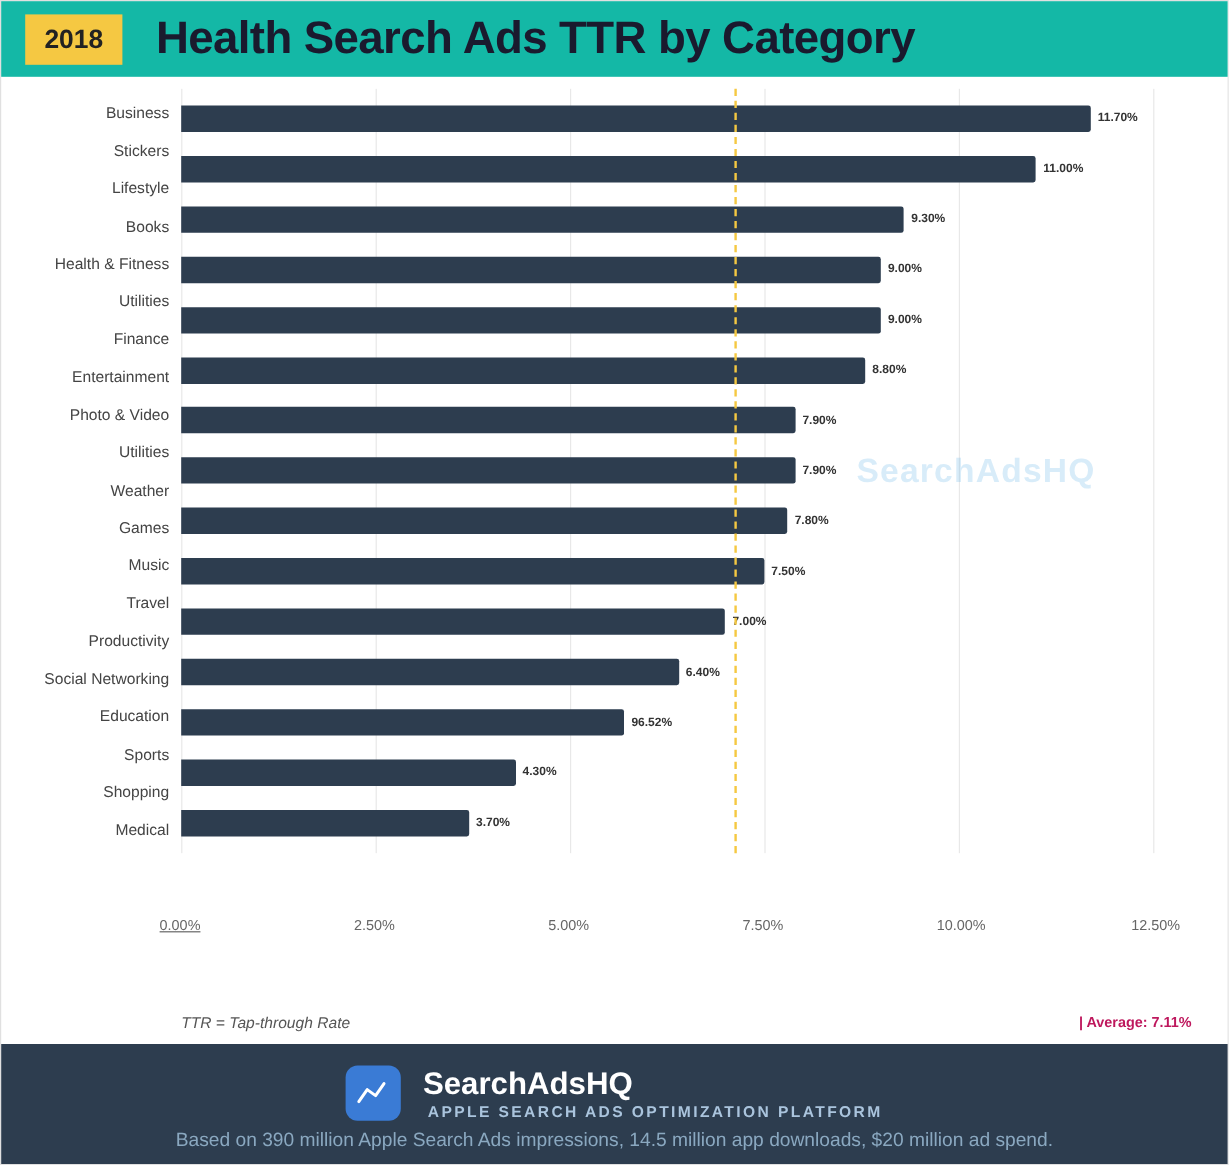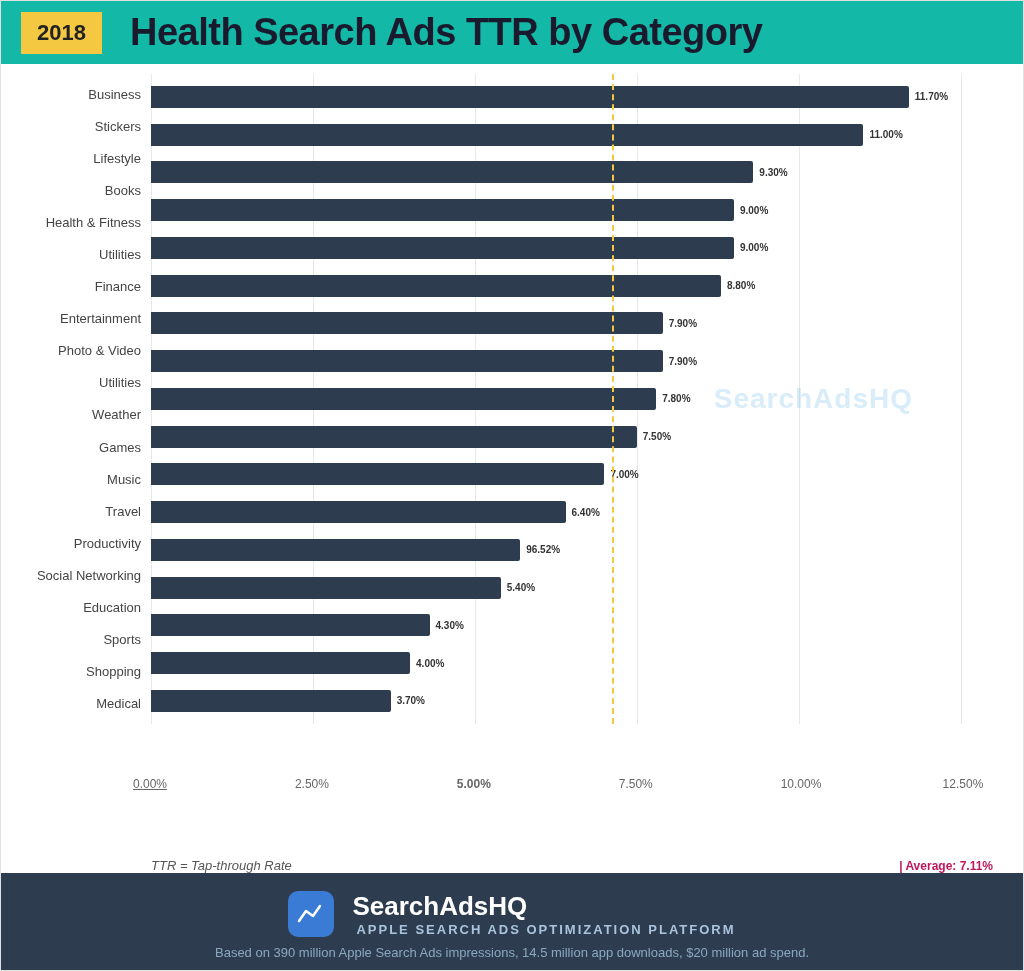--- a/index.html
+++ b/index.html
@@ -168,22 +168,23 @@
       pointer-events: none;
       z-index: 1;
       letter-spacing: 1px;
     }
 
     
     .chart-notes {
       margin-left: 130px;
       margin-top: 14px;
       display: flex;
-      align-items: center;
+      align-items: flex-start;
       justify-content: space-between;
+      padding-bottom: 10px;
     }
     .ttr-note {
       font-size: 13px;
       color: #555;
       font-style: italic;
     }
     .avg-note {
       font-size: 12px;
       color: #be185d;
       font-weight: bold;
@@ -222,21 +223,21 @@
       color: #fff;
     }
     .footer-tagline {
       font-size: 13px;
       color: #aac4dd;
       letter-spacing: 2px;
       margin-left: 4px;
       font-weight: 600;
     }
     .footer-disclaimer {
-      font-size: 13px;
+      font-size: 16px;
       color: #8aa8c0;
       text-align: center;
     }
   </style>
 </head>
 <body>
 
 <div class="outer">
 
   <div class="header">
@@ -332,42 +333,34 @@
             </div>
             <div class="bar-row">
               <div class="bar" style="width: 49.2308%;"></div>
               <div class="bar-label">6.40%</div>
             </div>
             <div class="bar-row">
               <div class="bar" style="width: 43.8462%;"></div>
               <div class="bar-label">96.52%</div>
             </div>
             <div class="bar-row">
-              <div class="bar" style="width: 41.5385%;"></div>
-              <div class="bar-label">5.40%</div>
-            </div>
-            <div class="bar-row">
               <div class="bar" style="width: 33.0769%;"></div>
               <div class="bar-label">4.30%</div>
-            </div>
-            <div class="bar-row">
-              <div class="bar" style="width: 30.7692%;"></div>
-              <div class="bar-label">4.00%</div>
             </div>
             <div class="bar-row">
               <div class="bar" style="width: 28.4615%;"></div>
               <div class="bar-label">3.70%</div>
             </div>
           </div>
       </div>
 
       <div class="x-axis" id="x-axis" style="position: relative; height: 20px;">
           <div class="x-tick" style="position: absolute; left: calc(0% - 18px); text-decoration: underline;">0.00%</div>
           <div class="x-tick" style="position: absolute; left: calc(19.2308% - 18px);">2.50%</div>
-          <div class="x-tick" style="position: absolute; left: calc(38.4615% - 18px); font-weight: bold;">5.00%</div>
+          <div class="x-tick" style="position: absolute; left: calc(38.4615% - 18px);">5.00%</div>
           <div class="x-tick" style="position: absolute; left: calc(57.6923% - 18px);">7.50%</div>
           <div class="x-tick" style="position: absolute; left: calc(76.9231% - 18px);">10.00%</div>
           <div class="x-tick" style="position: absolute; left: calc(96.1538% - 18px);">12.50%</div>
         </div>
 
       <div class="chart-notes">
         <div class="ttr-note">TTR = Tap-through Rate</div>
         <div class="avg-note">| Average: 7.11%</div>
       </div>
     </div>

